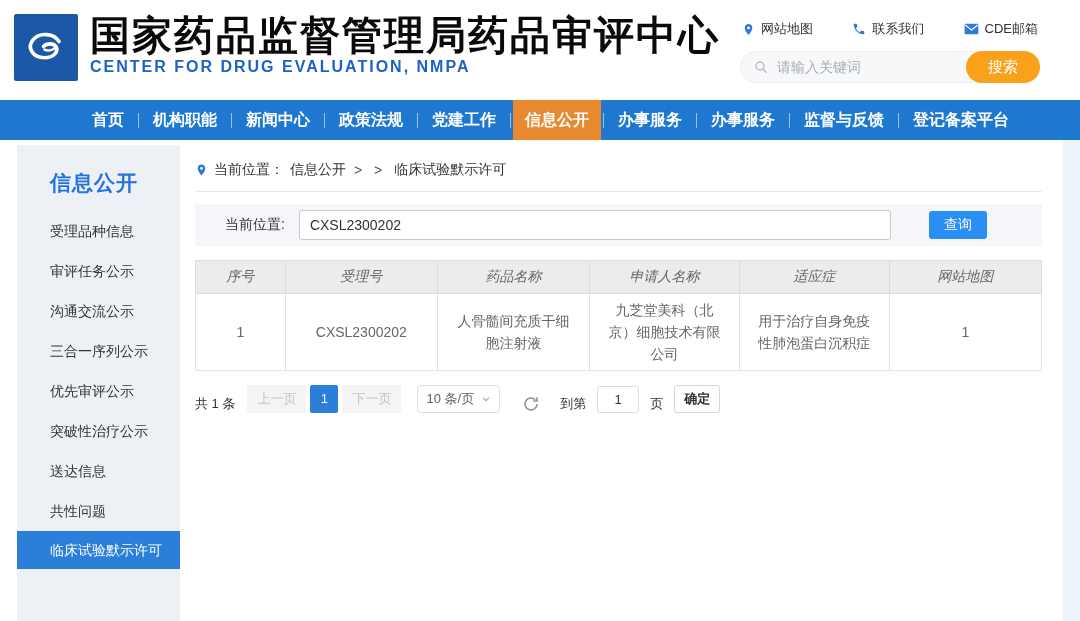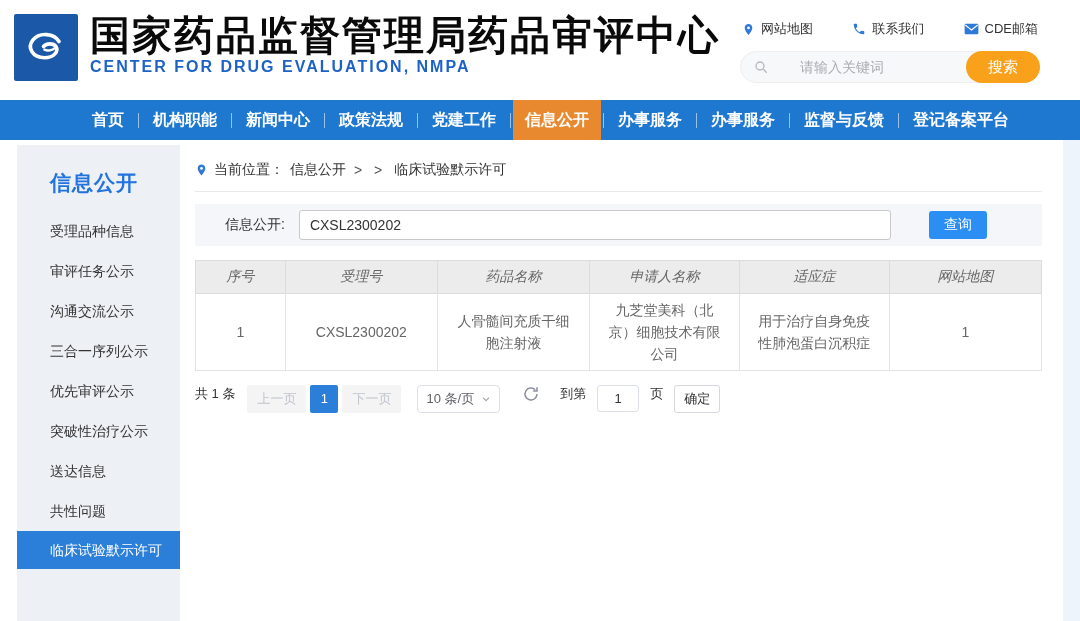--- a/index.html
+++ b/index.html
@@ -11,21 +11,21 @@
   .header { position:absolute; left:0; top:0; width:1080px; height:100px; background:#fff; }
   .logo { position:absolute; left:14px; top:14px; width:64px; height:67px; background:#1b59a8; border-radius:2px;
           display:flex; align-items:center; justify-content:center; }
   .title-block { position:absolute; left:90px; top:17px; }
   .site-title { font-size:40px; font-weight:bold; color:#0a0a0a; letter-spacing:2px; line-height:36px; }
   .site-subtitle { margin-top:5px; font-size:16px; font-weight:bold; color:#1d62c6; letter-spacing:2px; }
   .header-right { position:absolute; right:40px; top:20px; width:300px; }
   .quick-links { display:flex; justify-content:space-between; align-items:center; margin-bottom:13px; padding:0 2px; }
   .quick-link { display:flex; align-items:center; gap:6px; font-size:13px; color:#333; cursor:pointer; }
   .search-bar { position:relative; height:32px; background:#f7f8fa; border:1px solid #efefef; border-radius:16px;
-                display:flex; align-items:center; padding-left:12px;gap:23px; }
+                display:flex; align-items:center; padding-left:12px; }
   .search-bar input { border:none; outline:none; background:transparent; flex:1; font-size:14px; color:#666;
                       font-family:inherit; }
   .search-bar input::placeholder { color:#a9adb3; }
   .search-btn { position:absolute; right:-1px; top:-1px; width:74px; height:32px; background:#f9a11b; border:none;
                 border-radius:16px; color:#fff; font-size:15px; cursor:pointer; font-family:inherit; }
 
   
   .nav { position:absolute; left:0; top:100px; width:1080px; height:40px; background:#1f78cf;
          display:flex; align-items:center; padding-left:80px; }
   .nav-item { color:#fff; font-size:16px; font-weight:bold; height:40px; line-height:40px; padding:0 12px;
@@ -55,34 +55,34 @@
                  color:#333; background:#fff; outline:none; font-family:inherit; }
   .query-btn { margin-left:38px; width:58px; height:28px; background:#2a8ef2; border:none; border-radius:3px;
                color:#fff; font-size:14px; cursor:pointer; font-family:inherit; }
 
   table.results { margin-top:14px; width:100%; border-collapse:collapse; table-layout:fixed; }
   table.results th { background:#ececec; border:1px solid #dcdcdc; height:33px; font-size:14px; color:#666;
                      font-weight:normal;font-style:italic; }
   table.results td { background:#fff; border:1px solid #e3e3e3; text-align:center; font-size:14px; color:#666;
                      padding:5px 14px; line-height:22px; height:50px; }
 
-  .pagination { margin-top:14px; display:flex; align-items:flex-start; font-size:13px; color:#333; }
+  .pagination { margin-top:14px; display:flex; align-items:flex-end; font-size:13px; color:#333; }
   .pg-total { margin-right:10px; }
   .pg-btn { height:28px; line-height:28px; padding:0 10px; background:#f4f4f5; color:#c0c4cc; border-radius:2px;
             margin:0 2px; min-width:56px; text-align:center; cursor:default; }
   .pg-num { width:28px; height:28px; line-height:28px; background:#2b7fd9; color:#fff; text-align:center;
             border-radius:2px; margin:0 2px; cursor:pointer; }
   .pg-size { margin-left:14px; height:28px; border:1px solid #dcdfe6; border-radius:4px; background:#fff;
              display:flex; align-items:center; gap:7px; padding:0 8px; color:#606266; cursor:pointer; }
   .pg-refresh { margin-left:22px; width:18px; height:18px; display:flex; cursor:pointer; }
   .pg-goto-label { margin-left:20px; }
   .pg-goto-input { width:42px; height:27px; border:1px solid #dcdfe6; border-radius:3px; text-align:center;
                    margin:0 11px; font-size:13px; color:#333; outline:none; font-family:inherit; background:#fff; }
   .pg-confirm { margin-left:11px; height:28px; padding:0 9px; border:1px solid #d4d7de; border-radius:3px;
-                background:#fff; font-size:13px; font-weight:normal; color:#333; cursor:pointer; font-family:inherit; }
+                background:#fff; font-size:13px; font-weight:bold; color:#333; cursor:pointer; font-family:inherit; }
 
   .icon { display:inline-flex; }
 </style>
 </head>
 <body>
 
 <div id="app">
 
   <div class="header">
     <div class="logo">
@@ -184,21 +184,21 @@
             <path d="M12 2C8.1 2 5 5.1 5 9c0 5 7 13 7 13s7-8 7-13c0-3.9-3.1-7-7-7zm0 9.6A2.6 2.6 0 1 1 12 6.4a2.6 2.6 0 0 1 0 5.2z" fill="#2f7ad9"></path>
           </svg>
       </span>
       <span>当前位置：</span>
       <span>信息公开</span>
       <span class="sep">&gt; &gt;</span>
       <span>临床试验默示许可</span>
     </div>
 
     <div class="query-bar">
-      <span class="query-label">信息公开:</span>
+      <span class="query-label">当前位置:</span>
       <input class="query-input" type="text" value="CXSL2300202" style="">
       <button class="query-btn">查询</button>
     </div>
 
     <table class="results">
       <colgroup>
         <col style="width:10.6%">
           <col style="width:18%">
           <col style="width:18%">
         <col style="width:17.7%">

